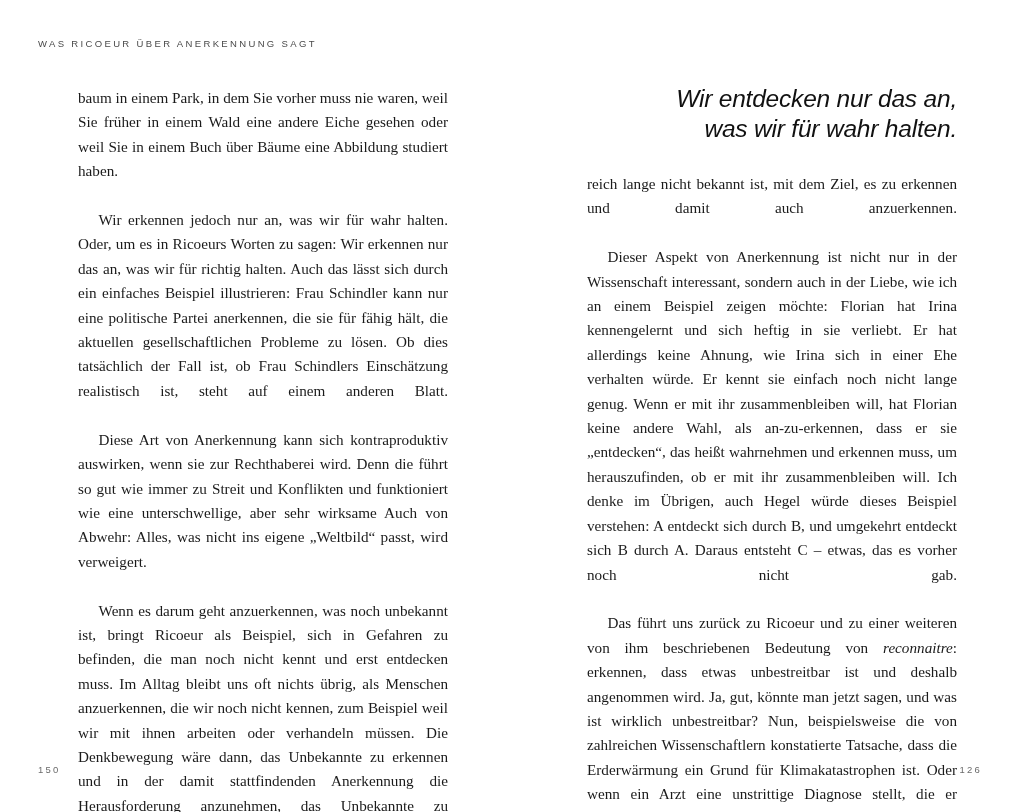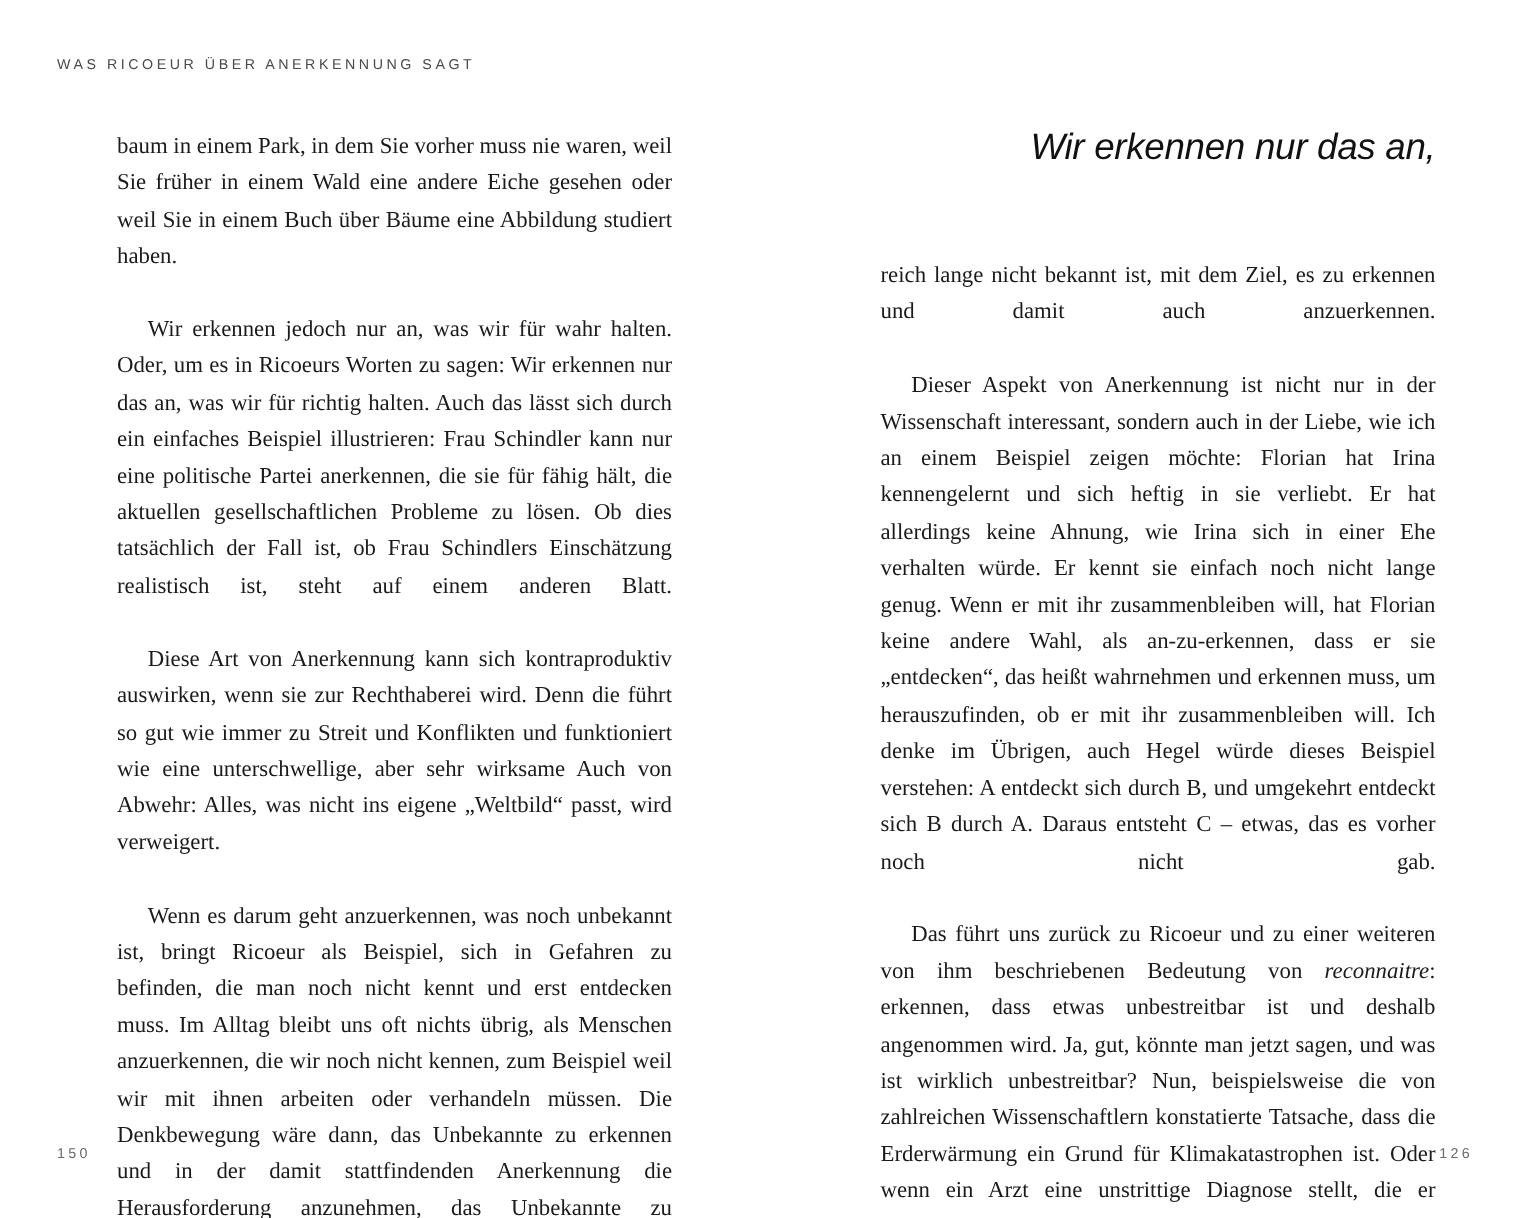--- a/index.html
+++ b/index.html
@@ -106,21 +106,22 @@
   <div class="running-head">WAS RICOEUR ÜBER ANERKENNUNG SAGT</div>
 
   <div class="col col-left">
     <p class="">baum in einem Park, in dem Sie vorher muss nie waren, weil Sie früher in einem Wald eine andere Eiche gesehen oder weil Sie in einem Buch über Bäume eine Abbildung studiert haben.</p>
     <p class="indent">Wir erkennen jedoch nur an, was wir für wahr halten. Oder, um es in Ricoeurs Worten zu sagen: Wir erkennen nur das an, was wir für richtig halten. Auch das lässt sich durch ein einfaches Beispiel illustrieren: Frau Schindler kann nur eine politische Partei anerkennen, die sie für fähig hält, die aktuellen gesellschaftlichen Probleme zu lösen. Ob dies tatsächlich der Fall ist, ob Frau Schindlers Einschätzung realistisch ist, steht auf einem anderen Blatt.</p>
     <p class="indent">Diese Art von Anerkennung kann sich kontraproduktiv auswirken, wenn sie zur Rechthaberei wird. Denn die führt so gut wie immer zu Streit und Konflikten und funktioniert wie eine unterschwellige, aber sehr wirksame Auch von Abwehr: Alles, was nicht ins eigene „Weltbild“ passt, wird verweigert.</p>
     <p class="indent">Wenn es darum geht anzuerkennen, was noch unbekannt ist, bringt Ricoeur als Beispiel, sich in Gefahren zu befinden, die man noch nicht kennt und erst entdecken muss. Im Alltag bleibt uns oft nichts übrig, als Menschen anzuerkennen, die wir noch nicht kennen, zum Beispiel weil wir mit ihnen arbeiten oder verhandeln müssen. Die Denkbewegung wäre dann, das Unbekannte zu erkennen und in der damit stattfindenden Anerkennung die Herausforderung anzunehmen, das Unbekannte zu erforschen. Diese Haltung nehmen beispielsweise Wissenschaftler ein, die sich dessen bewusst sind, was in ihrem Forschungsbe-</p>
   </div>
 
   <div class="pull-quote">
-    <span>Wir erkennen nur das an,</span>
+    <span>Wir entdecken nur das an,</span>
+    <span>was wir für wahr halten.</span>
   </div>
 
   <div class="col col-right">
     <p class="">reich lange nicht bekannt ist, mit dem Ziel, es zu erkennen und damit auch anzuerkennen.</p>
     <p class="indent">Dieser Aspekt von Anerkennung ist nicht nur in der Wissenschaft interessant, sondern auch in der Liebe, wie ich an einem Beispiel zeigen möchte: Florian hat Irina kennengelernt und sich heftig in sie verliebt. Er hat allerdings keine Ahnung, wie Irina sich in einer Ehe verhalten würde. Er kennt sie einfach noch nicht lange genug. Wenn er mit ihr zusammenbleiben will, hat Florian keine andere Wahl, als an-zu-erkennen, dass er sie „entdecken“, das heißt wahrnehmen und erkennen muss, um herauszufinden, ob er mit ihr zusammenbleiben will. Ich denke im Übrigen, auch Hegel würde dieses Beispiel verstehen: A entdeckt sich durch B, und umgekehrt entdeckt sich B durch A. Daraus entsteht C – etwas, das es vorher noch nicht gab.</p>
     <p class="indent" id="rp3-host"><span>Das führt uns zurück zu Ricoeur und zu einer weiteren von ihm beschriebenen Bedeutung von </span><em>reconnaitre</em><span>: erkennen, dass etwas unbestreitbar ist und deshalb angenommen wird. Ja, gut, könnte man jetzt sagen, und was ist wirklich unbestreitbar? Nun, beispielsweise die von zahlreichen Wissenschaftlern konstatierte Tatsache, dass die Erderwärmung ein Grund für Klimakatastrophen ist. Oder wenn ein Arzt eine unstrittige Diagnose stellt, die er aufgrund der Daten begründen und beweisen kann.</span></p>
   </div>
 
   <div class="folio folio-left">150</div>
 

